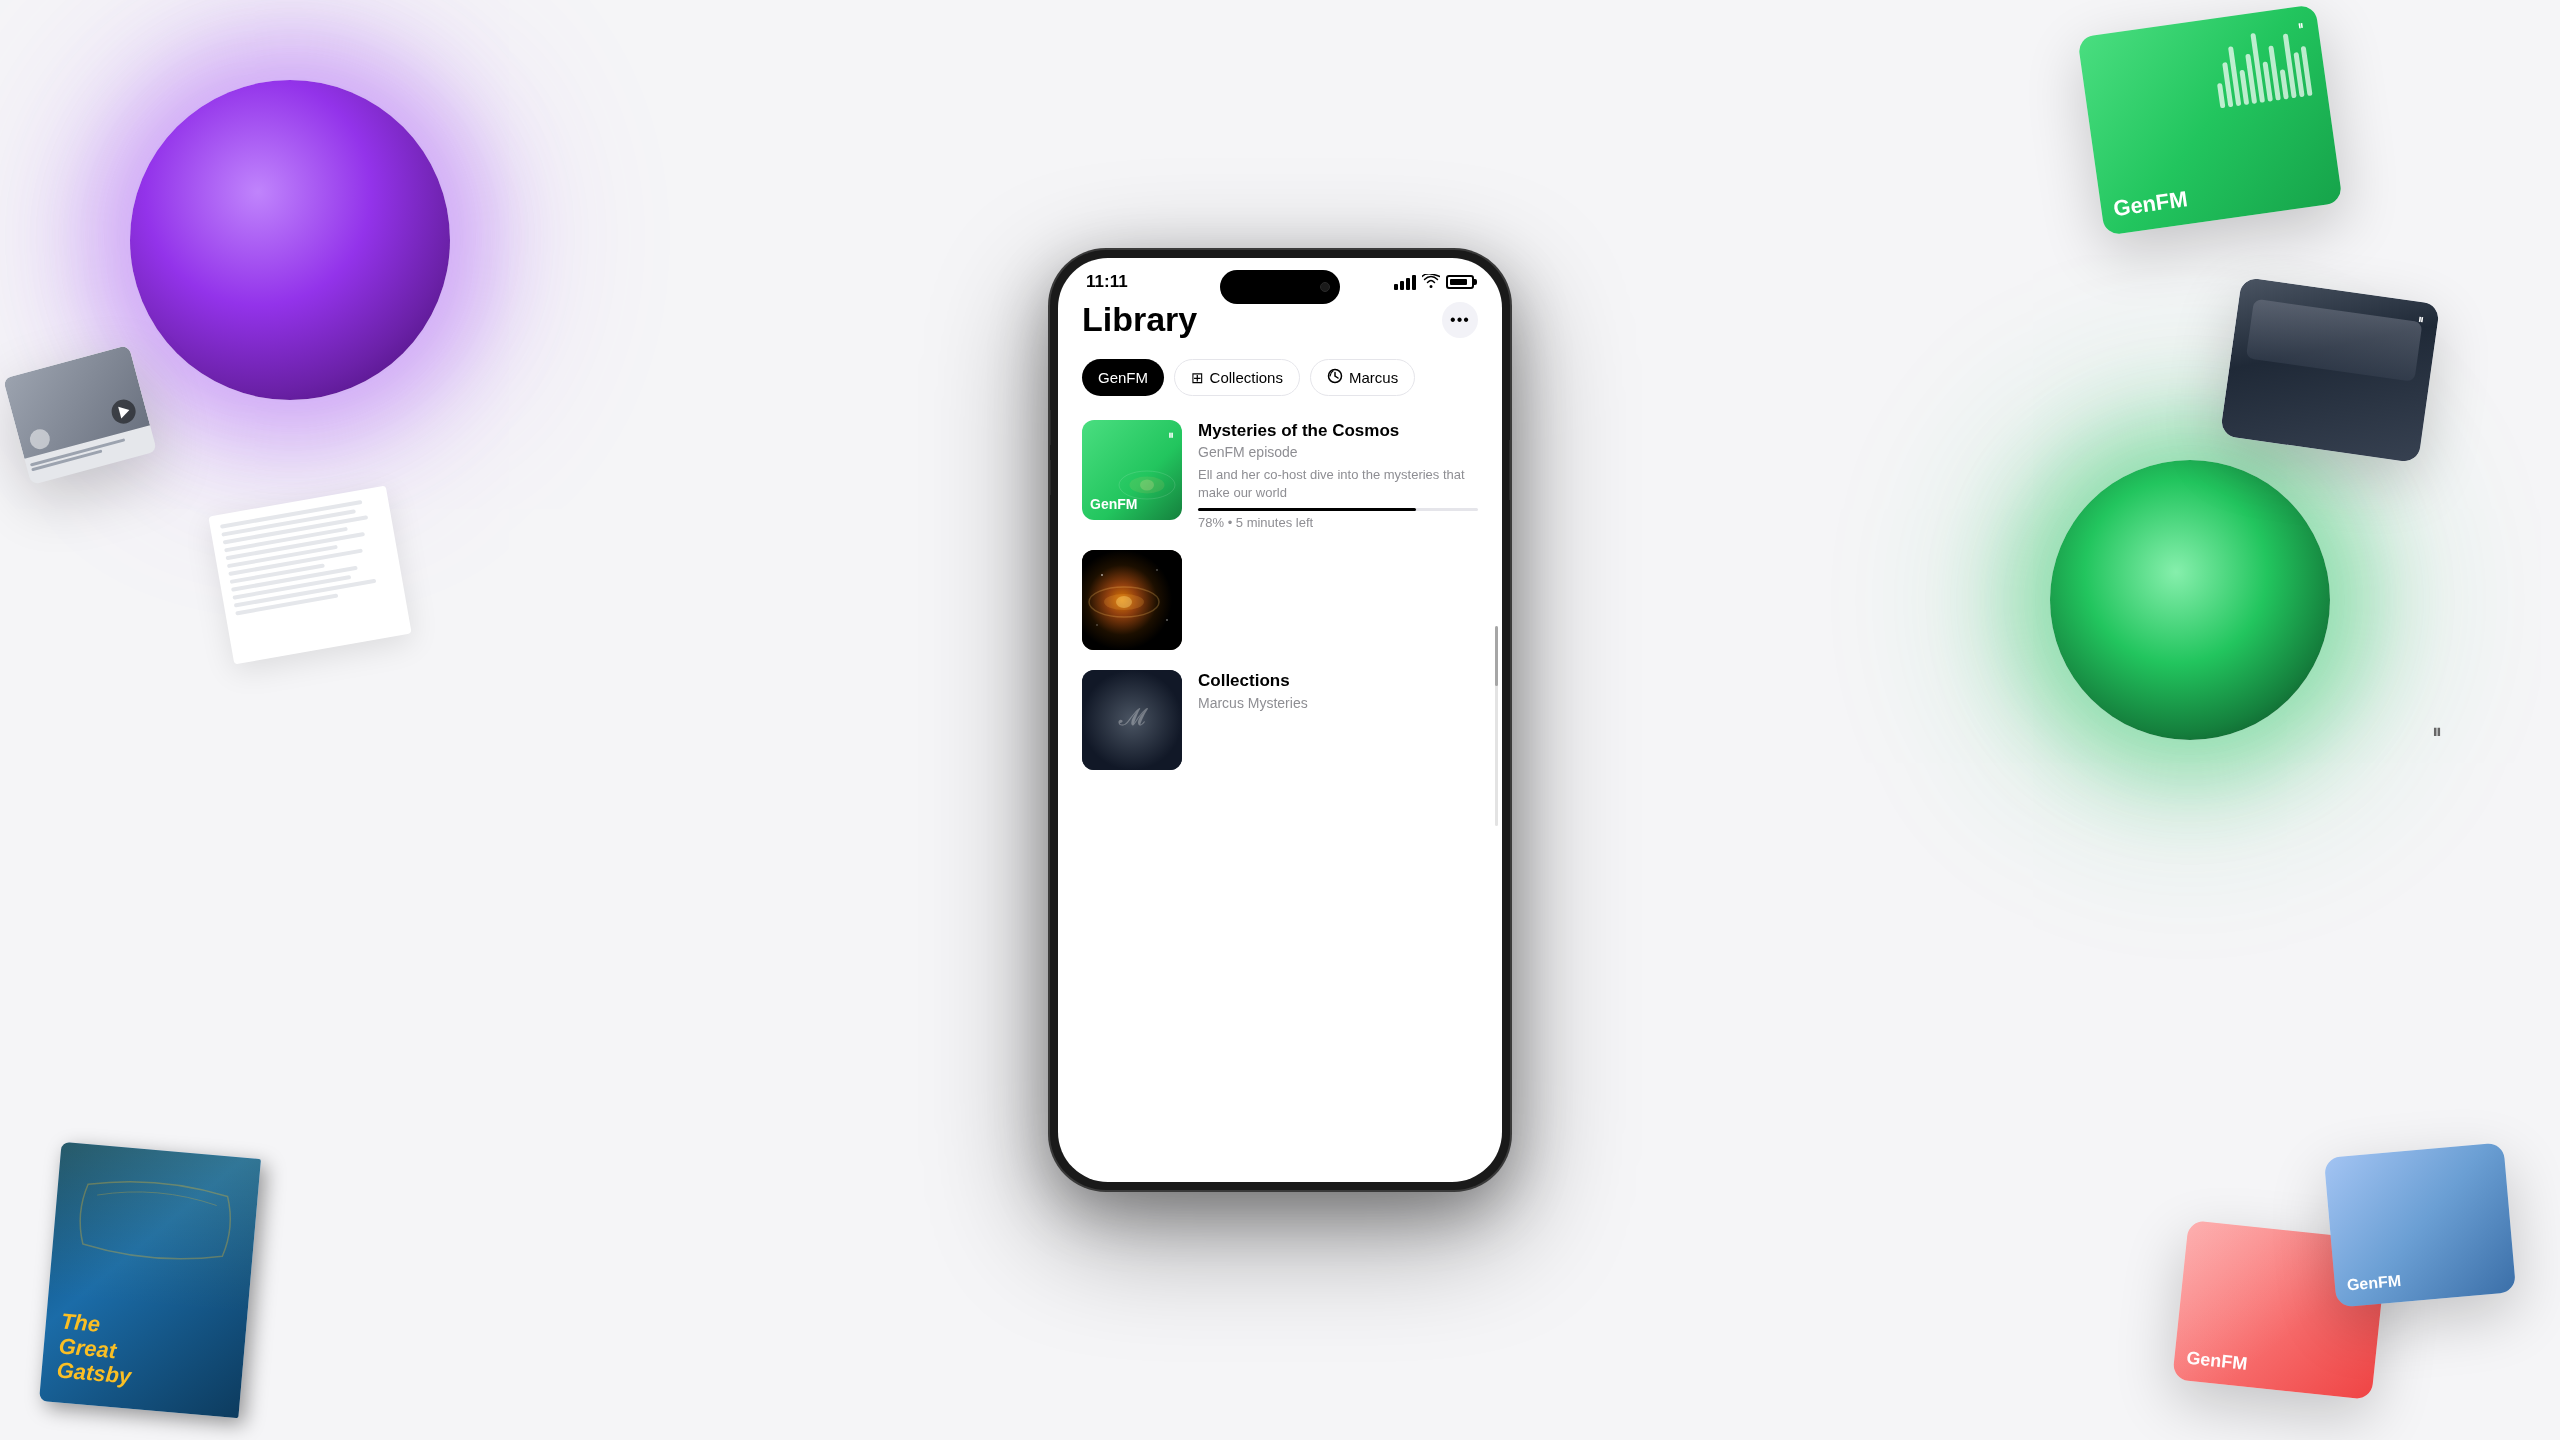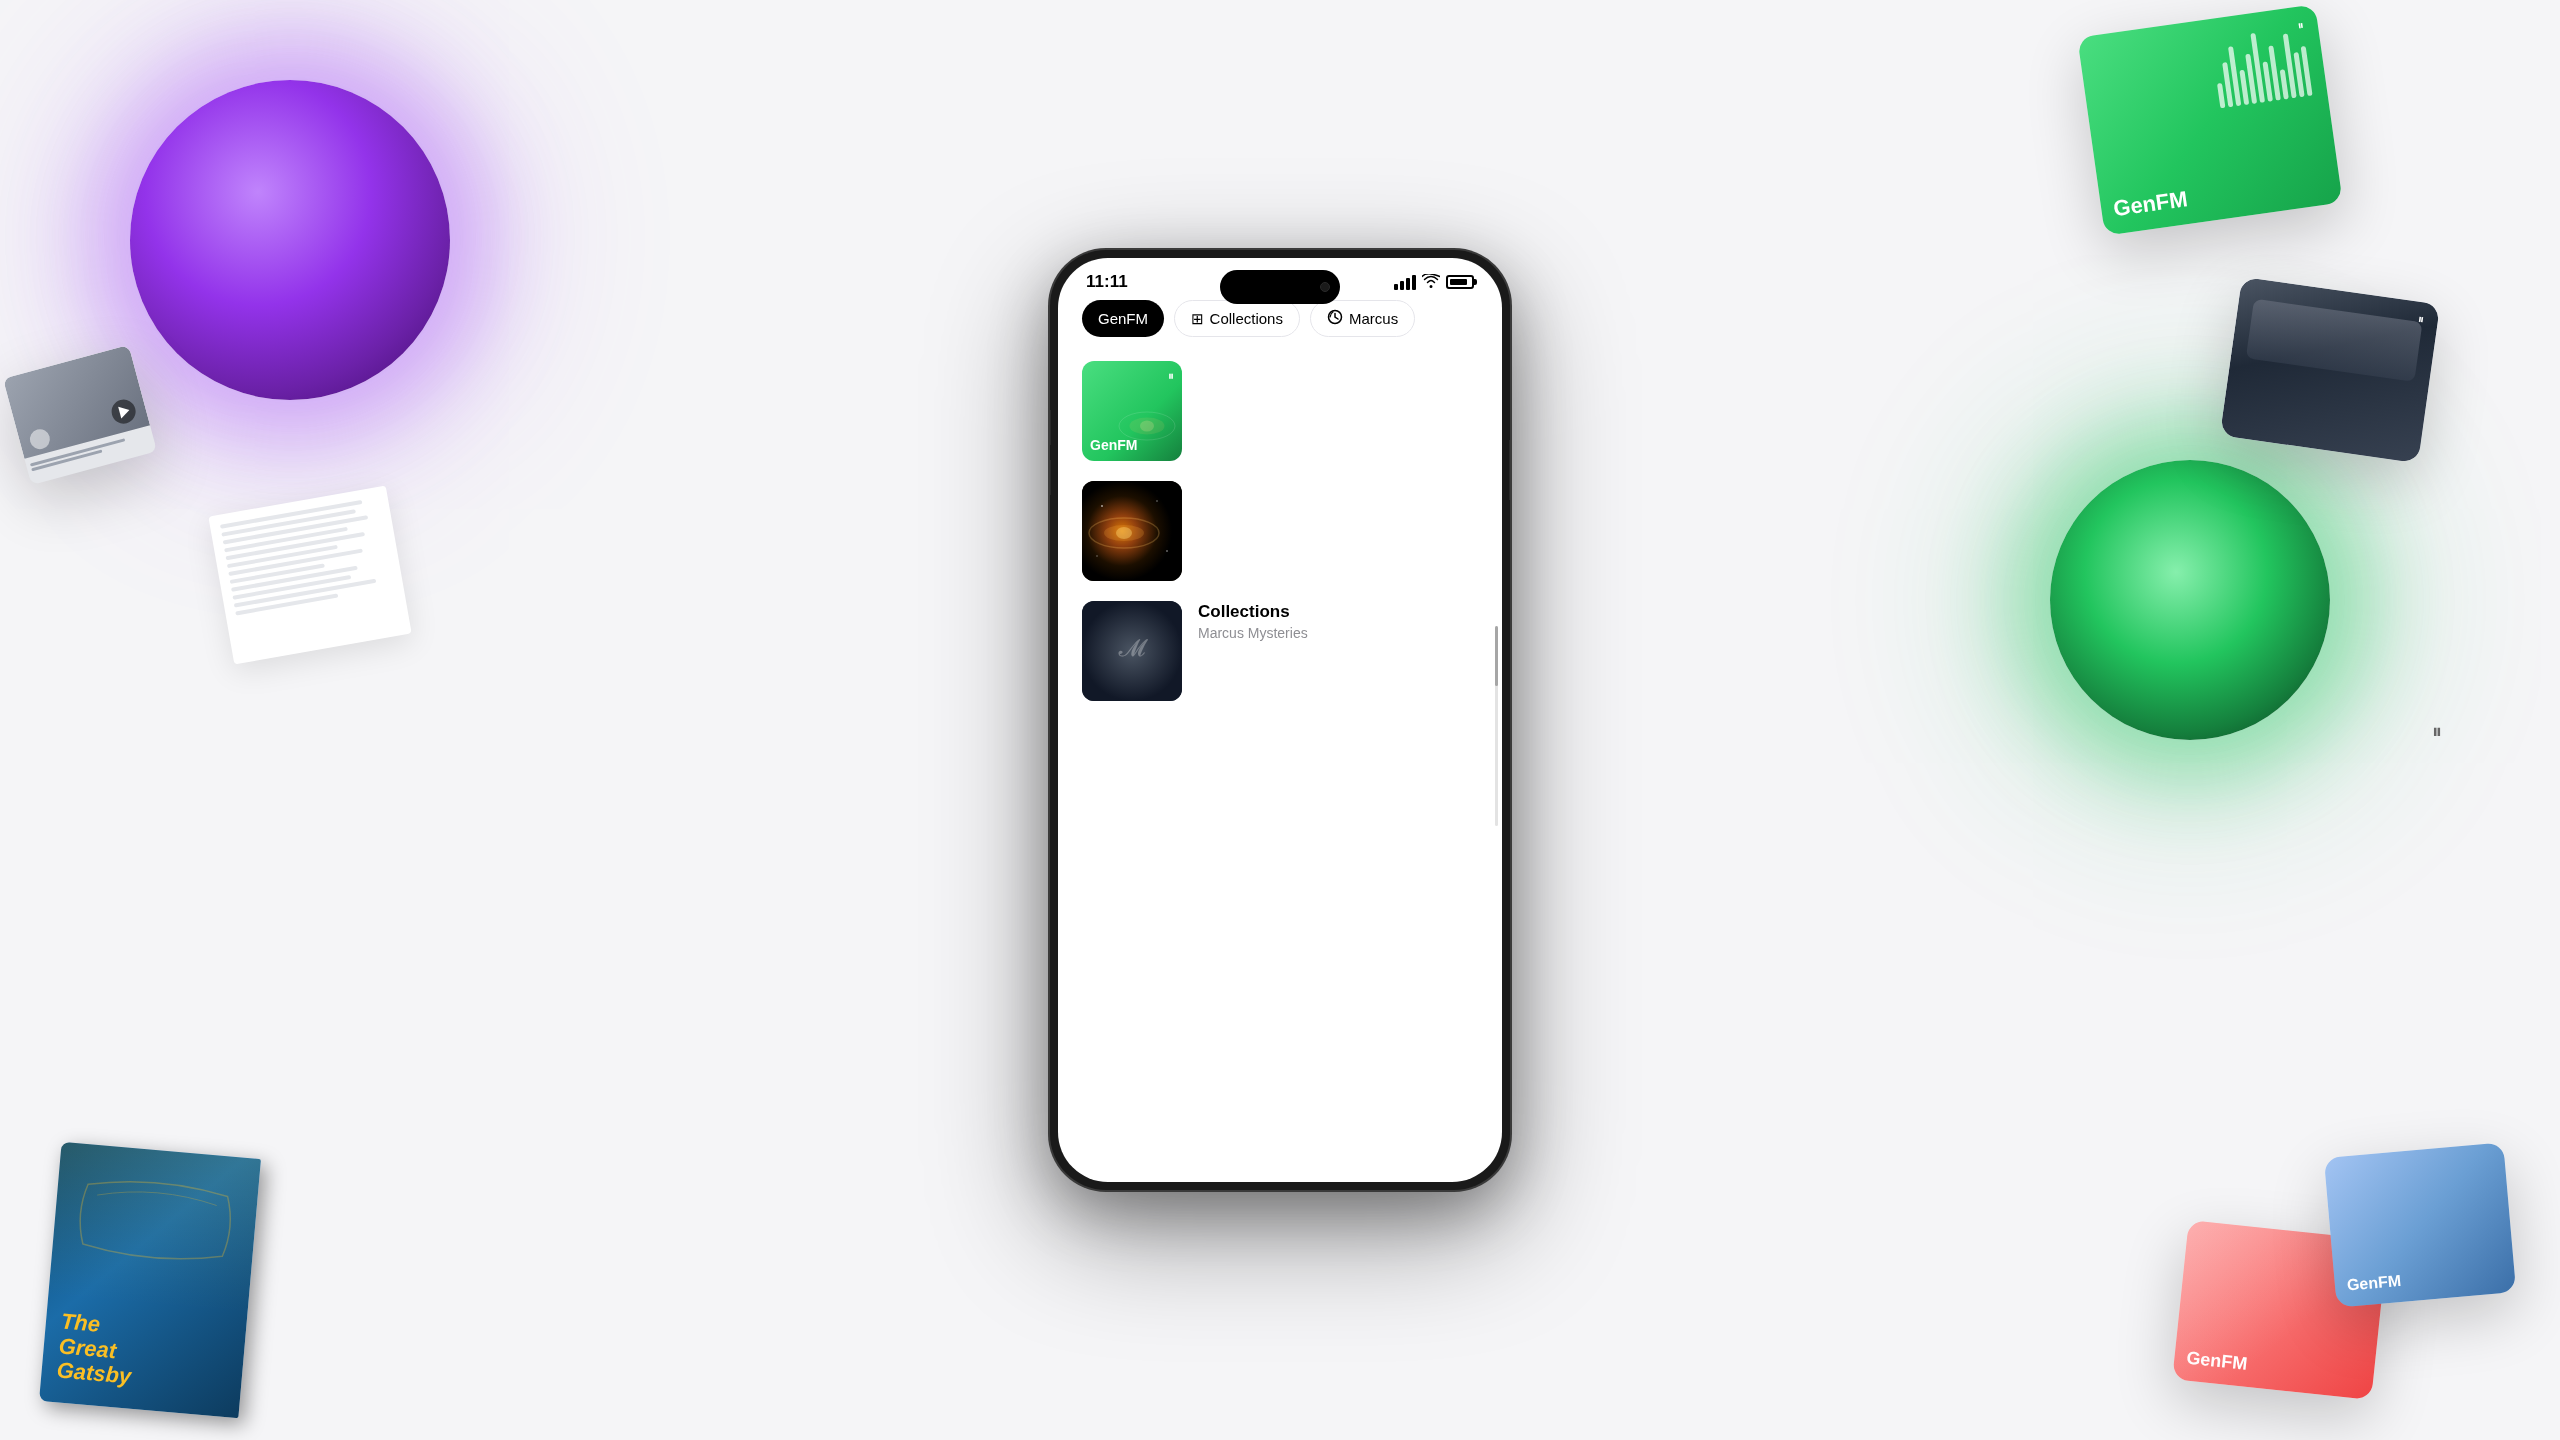--- a/index.html
+++ b/index.html
@@ -644,20 +644,26 @@
           </svg>
         </span>
         <div class="battery-icon">
           <div class="battery-fill"></div>
         </div>
       </div>
     </div>
 
     <div class="app-content">
 
+      <div class="library-header">
+        <h1 class="library-title">Library</h1>
+        <div class="more-btn">
+          <span class="more-dots">•••</span>
+        </div>
+      </div>
 
       <div class="tab-bar">
         <div class="tab-item active">
           <span>GenFM</span>
         </div>
         <div class="tab-item inactive">
           <span style="font-size:15px;">⊞</span>
           <span>Collections</span>
         </div>
         <div class="tab-item inactive">
@@ -677,20 +683,29 @@
           <span class="thumb-pause">⏸</span>
           <span class="thumb-genfm-label">GenFM</span>
 
           <div style="position:absolute;top:0;left:0;right:0;bottom:0;overflow:hidden;border-radius:12px;">
             <svg viewBox="0 0 100 100" style="position:absolute;bottom:0;right:0;width:70px;height:70px;opacity:0.6;">
               <ellipse cx="50" cy="50" rx="40" ry="20" fill="none" stroke="rgba(255,255,255,0.3)" stroke-width="1"></ellipse>
               <ellipse cx="50" cy="50" rx="25" ry="12" fill="rgba(255,200,100,0.2)"></ellipse>
               <ellipse cx="50" cy="50" rx="10" ry="8" fill="rgba(255,220,150,0.4)"></ellipse>
             </svg>
           </div>
+        </div>
+        <div class="item-info">
+          <div class="item-title">Mysteries of the Cosmos</div>
+          <div class="item-source">GenFM episode</div>
+          <div class="item-desc">Ell and her co-host dive into the mysteries that make our world</div>
+          <div class="progress-bar-container">
+            <div class="progress-bar-fill" style="width:78%;"></div>
+          </div>
+          <div class="item-progress">78% • 5 minutes left</div>
         </div>
       </div>
 
       <div class="content-item">
         <div class="item-thumbnail thumb-cosmos">
           <svg viewBox="0 0 100 100" class="galaxy-svg">
             <defs>
               <radialGradient id="g2" cx="40%" cy="50%">
                 <stop offset="0%" stop-color="#d97706"></stop>
                 <stop offset="30%" stop-color="#92400e"></stop>

